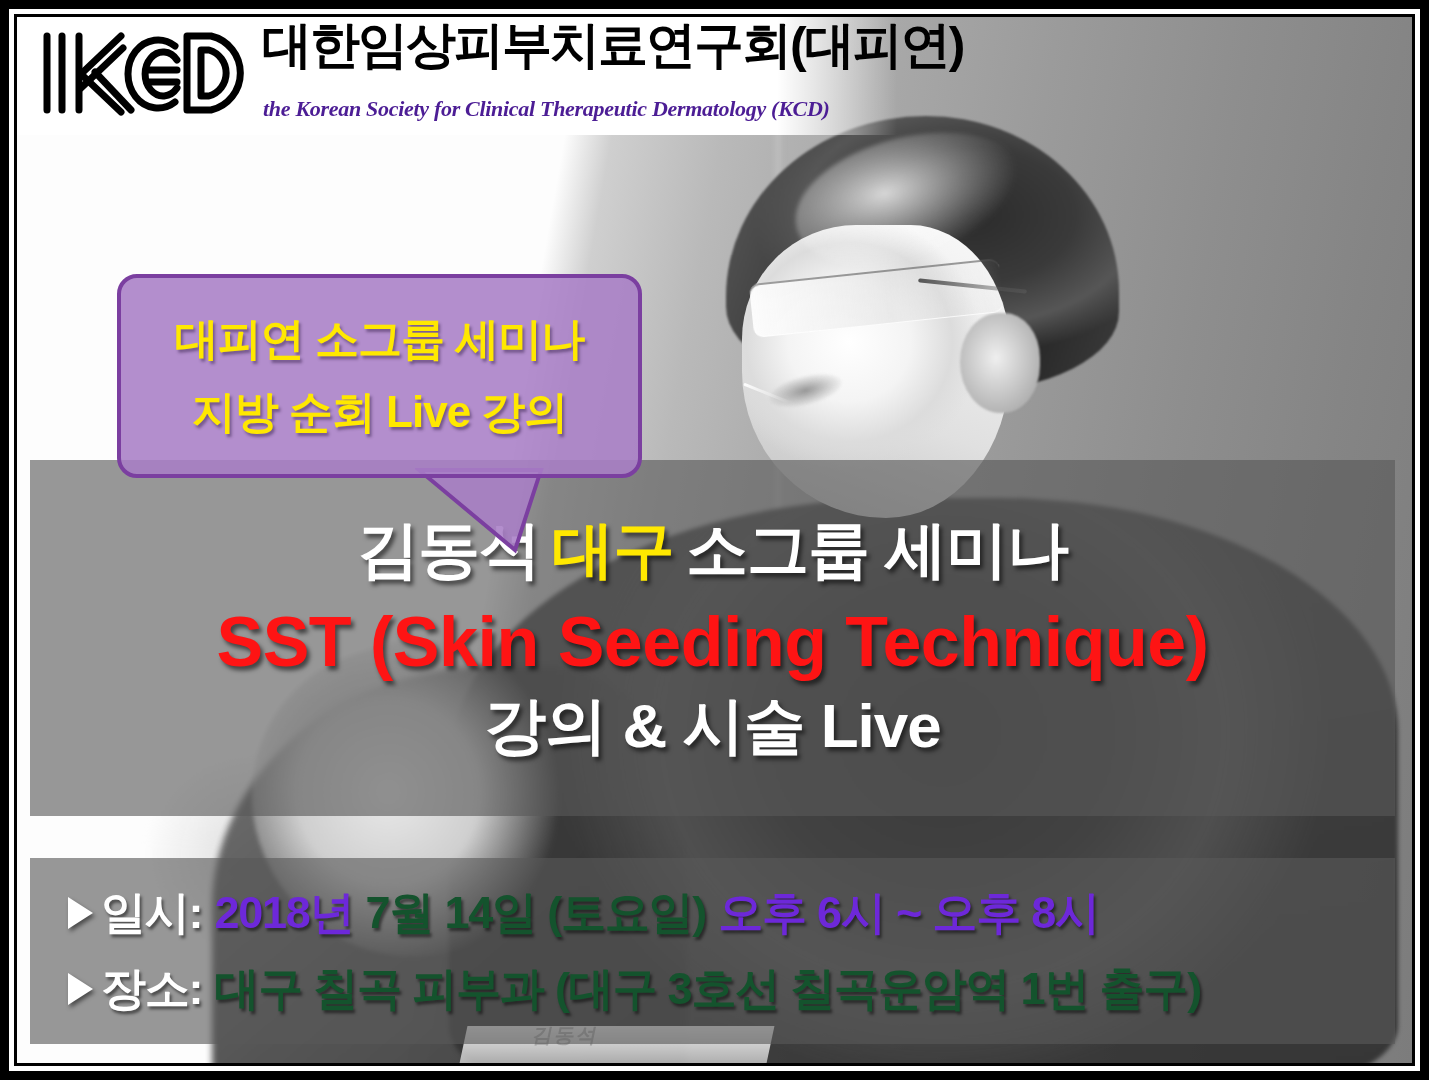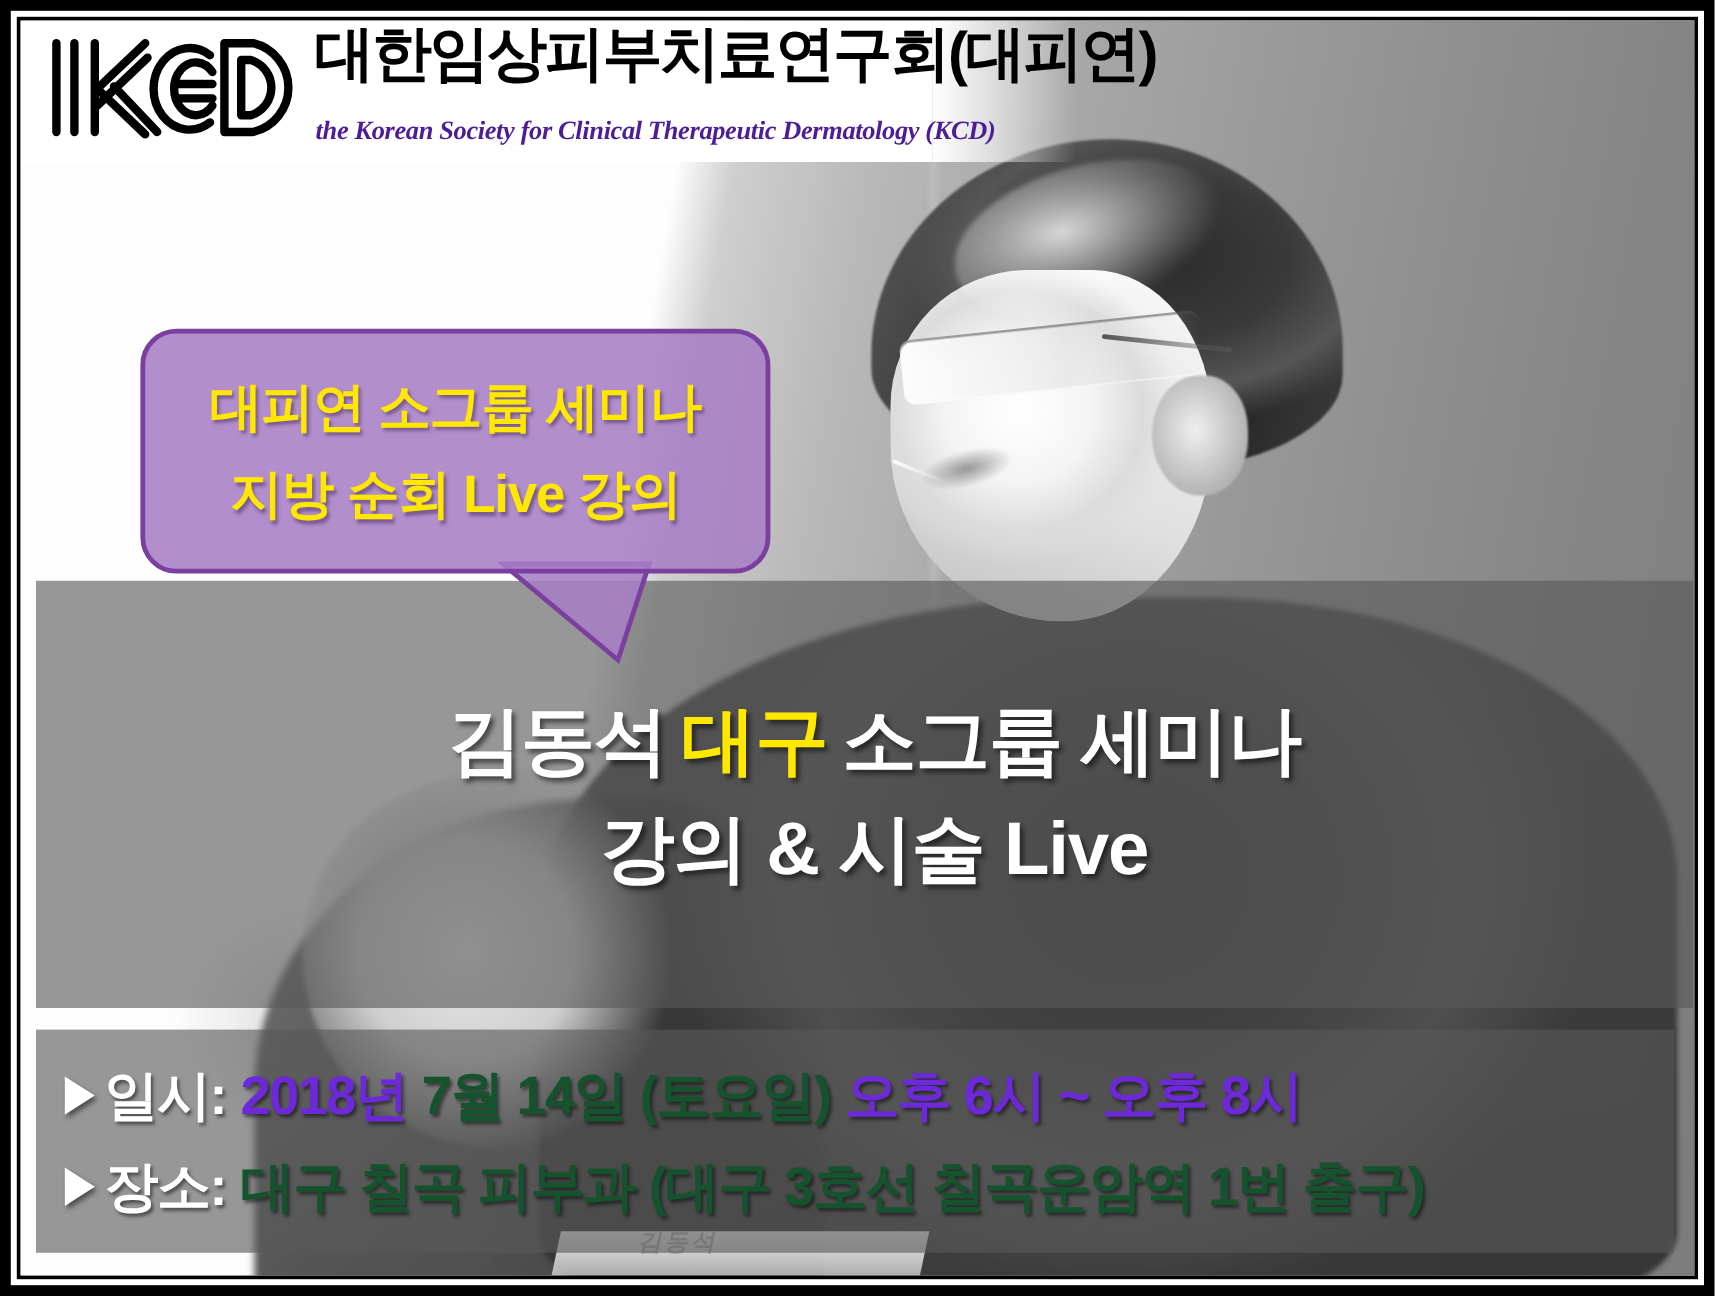--- a/index.html
+++ b/index.html
@@ -170,45 +170,45 @@
     font-family:"Liberation Serif","DejaVu Serif",serif;
     font-style:italic;font-weight:700;font-size:22px;color:#4c1d95;
     letter-spacing:-.3px;white-space:nowrap;
   }
 
   
   .bubble{
     position:absolute;left:117px;top:274px;width:525px;height:204px;
     background:rgba(168,126,198,.88);
     border:4px solid #7b3fa0;
-    border-radius:30px;
+    border-radius:20px;
     z-index:12;
     box-sizing:border-box;
     display:flex;flex-direction:column;
     align-items:center;justify-content:center;
     gap:14px;
   }
   .bubble-line{
     color:#ffe800;
     font-size:44px;font-weight:800;
     letter-spacing:-1px;
     text-shadow:2px 3px 3px rgba(40,20,60,.45);
     white-space:nowrap;
   }
   .bubble-tail{
     position:absolute;left:415px;top:466px;z-index:11;
   }
 
   
   .band-main{
-    position:absolute;left:30px;top:484px;width:1365px;height:356px;
+    position:absolute;left:30px;top:460px;width:1365px;height:356px;
     background:rgba(88,88,88,.62);
     z-index:10;
     display:flex;flex-direction:column;
-    align-items:center;justify-content:center;padding-left:16px;
+    align-items:center;justify-content:center;
   }
   .title-1{
     font-size:62px;font-weight:800;color:#ffffff;
     letter-spacing:-1px;white-space:nowrap;
     text-shadow:3px 4px 4px rgba(0,0,0,.55);
     margin:0 0 4px 0;
   }
   .title-1 .hl{color:#ffe800;}
   .title-2{
     font-size:70px;font-weight:800;color:#fe1414;
@@ -224,21 +224,21 @@
     text-align:center;
   }
 
   
   .band-info{
     position:absolute;left:30px;top:858px;width:1365px;height:186px;
     background:rgba(88,88,88,.62);
     z-index:10;
     display:flex;flex-direction:column;
     justify-content:center;
-    padding-left:24px;box-sizing:border-box;
+    padding-left:38px;box-sizing:border-box;
     gap:16px;
   }
   .info-row{
     display:flex;align-items:center;
     font-size:45px;font-weight:800;color:#ffffff;
     letter-spacing:-1.2px;white-space:nowrap;
     text-shadow:2px 3px 3px rgba(0,0,0,.5);
   }
   .marker{
     display:inline-block;
@@ -316,20 +316,21 @@
 
   <div class="bubble">
     <div class="bubble-line">대피연 소그룹 세미나</div>
     <div class="bubble-line">지방 순회 Live 강의</div>
   </div>
 
   <div class="band-main">
     <div class="title-1">
       <span>김동석</span><span class="sp"></span><span class="hl">대구</span><span class="sp"></span><span>소그룹 세미나</span>
     </div>
+    <div class="title-2">SST (Skin Seeding Technique)</div>
     <div class="title-3">강의 &amp; 시술 Live</div>
   </div>
 
   <div class="band-info">
 
     <div class="info-row">
       <span class="marker"></span>
       <span class="info-label">일시:</span>
       <span class="info-value-w">2018년</span>
         <span class="sp"></span>

